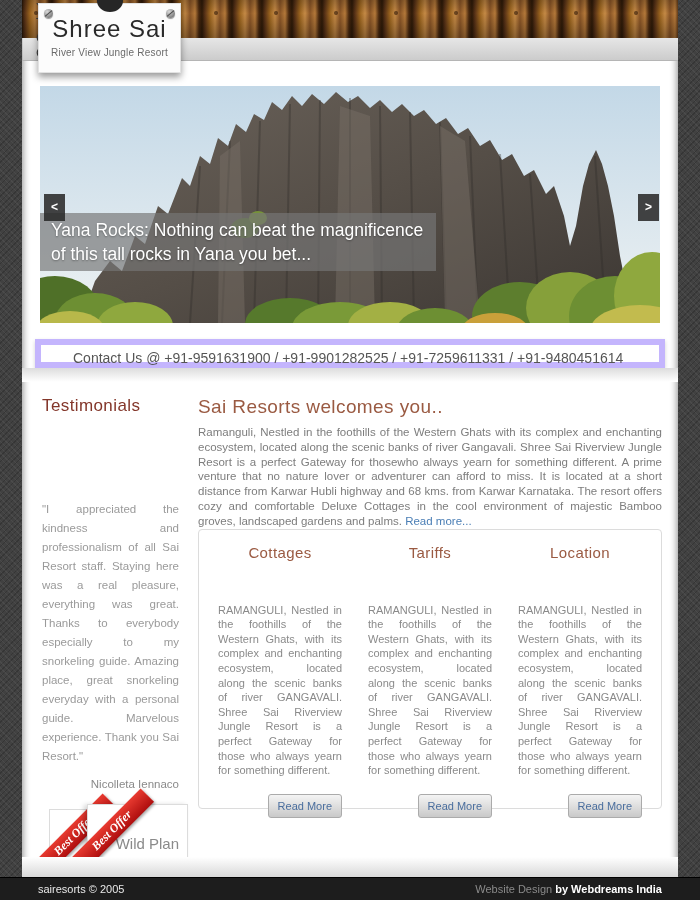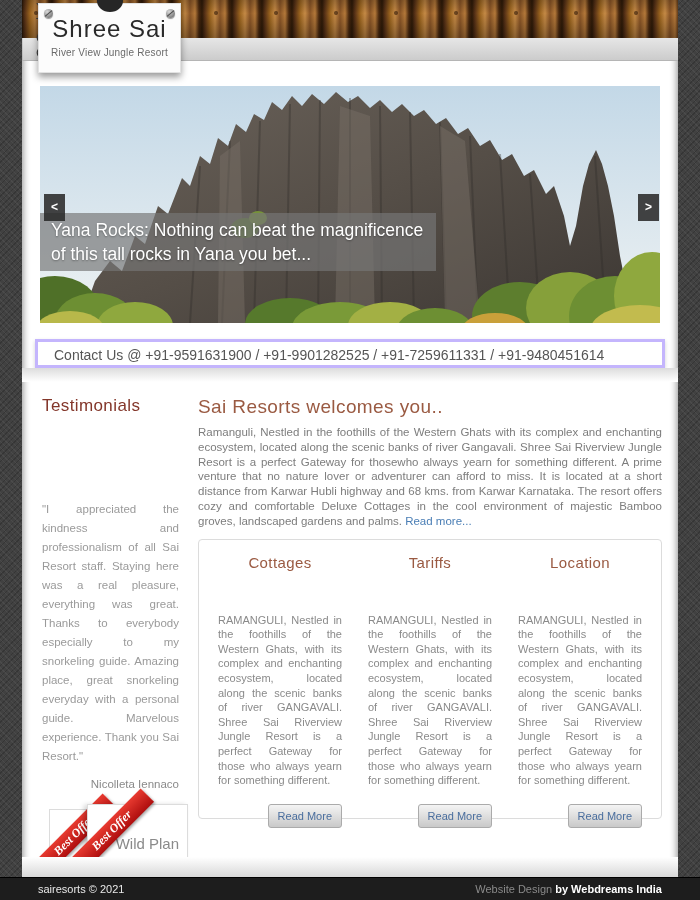--- a/index.html
+++ b/index.html
@@ -87,23 +87,23 @@
     position:absolute; width:21px; height:27px; top:108px;
     background:rgba(42,42,42,.88); color:#fff; border:none;
     font-size:12px; font-weight:bold; text-align:center; line-height:27px;
     cursor:pointer;
   }
   .slider-arrow.prev { left:4px; }
   .slider-arrow.next { right:1px; }
   
   .contact-bar {
     margin:16px 13px 0 13px; height:29px;
-    background:#fff; border:3px solid #c4b5fd;
+    background:#fff; border:6px solid #c4b5fd;
     box-shadow:0 2px 4px rgba(0,0,0,.18);
-    line-height:27px; padding-left:16px;
+    line-height:27px; padding-left:32px;
     font-size:14px; color:#555;
   }
   .gray-band { height:14px; background:linear-gradient(#dcdcdc, #ffffff); }
   
   .body-row { display:flex; padding:6px 16px 0 13px; }
   .sidebar { width:150px; padding:0 6px 0 7px; }
   .side-heading {
     font-size:17px; font-weight:400; color:#83362a; letter-spacing:.4px; margin-top:8px;
   }
   .testimonial-quote {
@@ -133,21 +133,21 @@
   .main { flex:1; padding-left:13px; }
   .main-heading {
     font-size:19px; font-weight:400; color:#9a5a42; letter-spacing:.4px; margin-top:8px;
   }
   .welcome-text {
     margin-top:7px; font-size:11.5px; line-height:14.8px;
     color:#7d7d7d; text-align:justify;
   }
   .read-more-link { color:#4a7eb5; cursor:pointer; }
   .panel {
-    margin-top:10px; border:1px solid #dcdcdc; border-radius:4px;
+    border:1px solid #dcdcdc; border-radius:4px;
     height:280px; display:flex; padding:8px 6px;
     background:#fff;
   }
   .col { flex:1; padding:0 13px; display:flex; flex-direction:column; }
   .col-heading {
     text-align:center; font-size:15px; font-weight:400; color:#9a5a42;
     margin-top:6px; letter-spacing:.4px;
   }
   .col-text {
     margin-top:42px; font-size:11px; line-height:14.6px;
@@ -313,16 +313,16 @@
             <button class="read-more-btn">Read More</button>
           </div>
         </div>
       </div>
     </div>
 
     <div class="content-bottom-band"></div>
   </div>
 
   <div class="footer">
-    <div class="footer-left">sairesorts © 2021</div>
+    <div class="footer-left">sairesorts © 2005</div>
     <div class="footer-right"><span>Website Design</span> <span class="strong">by Webdreams India</span></div>
   </div>
 </div>
 
 </body></html>

